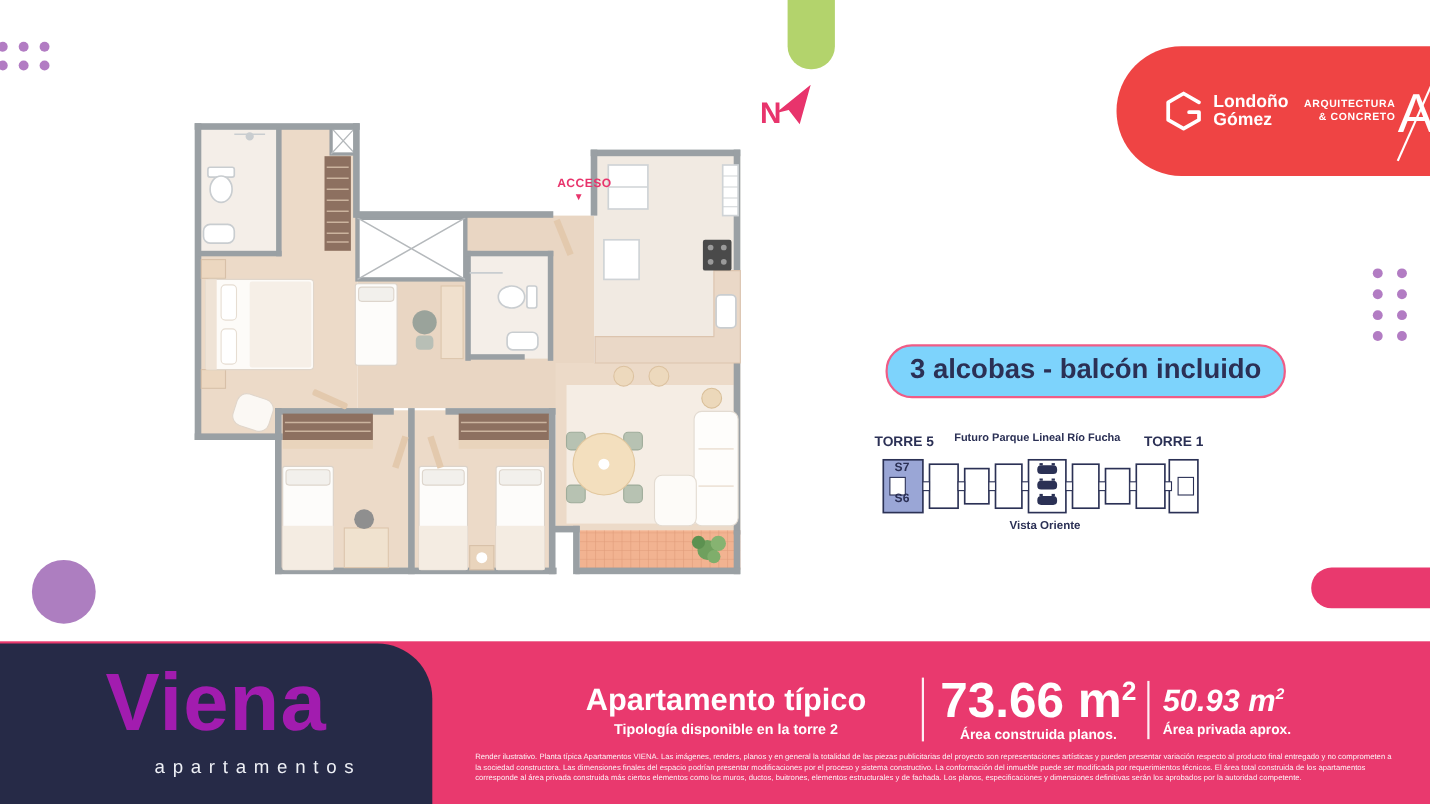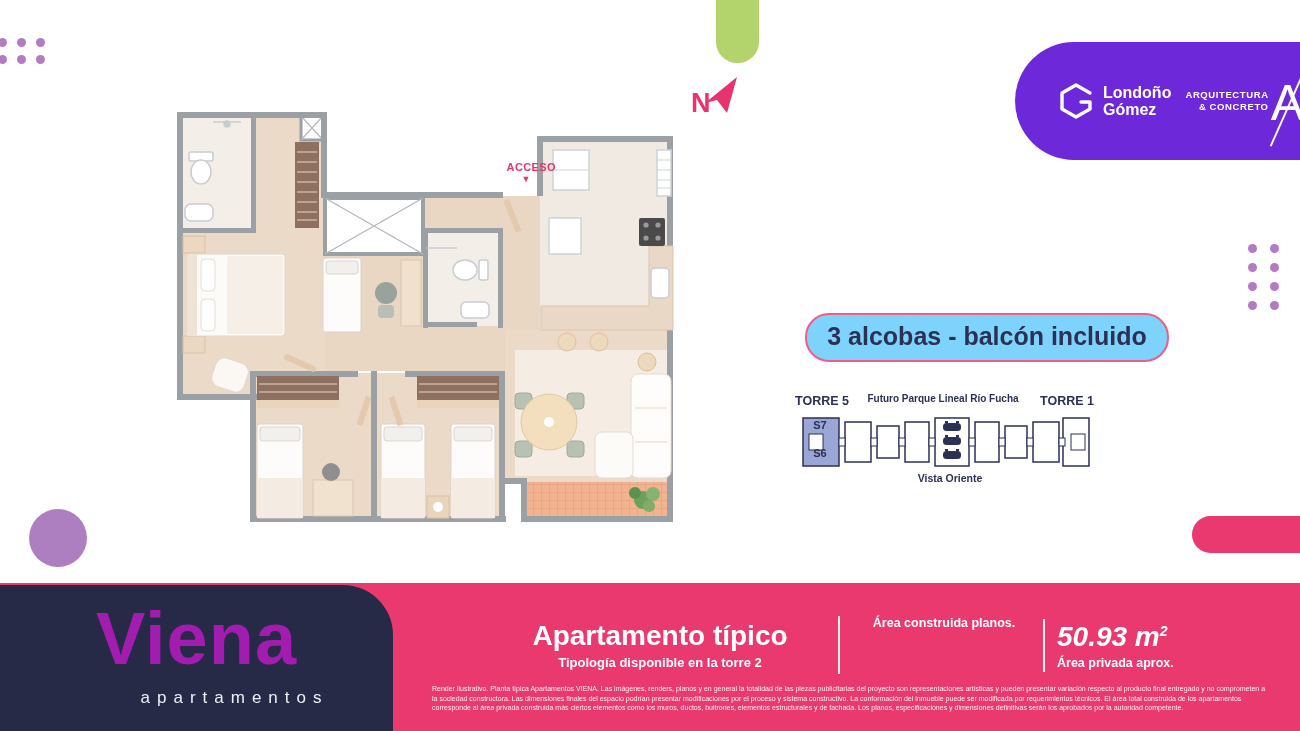--- a/index.html
+++ b/index.html
@@ -13,21 +13,21 @@
   #purple-circle{left:29px;top:509px;width:58px;height:58px;border-radius:50%;background:#ad7ec0;}
   .dot{width:9px;height:9px;border-radius:50%;background:#b27cc3;}
   #dots-left{left:-2px;top:38px;display:grid;grid-template-columns:repeat(3,9px);grid-column-gap:10px;grid-row-gap:8px;}
   #dots-right{left:1248px;top:244px;display:grid;grid-template-columns:repeat(2,9px);grid-column-gap:13px;grid-row-gap:10px;}
 
   
   #compass-n{left:691px;top:88px;font-size:27px;font-weight:800;color:#e8346c;}
   #compass-arrow{left:705px;top:77px;}
 
   
-  #logo-panel{left:1015px;top:42px;width:285px;height:118px;background:#6d28d9;
+  #logo-panel{left:1015px;top:42px;width:285px;height:118px;background:#ef4444;
               border-radius:59px 0 0 59px;display:flex;align-items:center;}
   #lg-logo{display:flex;align-items:center;margin-left:42px;}
   #lg-name{color:#fff;font-size:16px;font-weight:700;line-height:1.08;margin-left:8px;}
   #ac-logo{display:flex;align-items:center;margin-left:14px;position:relative;}
   #ac-text{color:#fff;font-size:9.5px;font-weight:700;letter-spacing:.6px;text-align:right;line-height:1.25;}
   #ac-a{color:#fff;font-size:50px;font-weight:400;line-height:1;margin-left:2px;position:relative;top:2px;}
   #ac-slash{position:absolute;right:14px;top:-16px;width:1.5px;height:90px;background:#fff;transform:rotate(24deg);}
 
   
   #acceso{left:496px;top:161px;width:60px;text-align:right;color:#e8346c;font-size:11px;font-weight:800;letter-spacing:.4px;}
@@ -341,20 +341,21 @@
 <div class="abs" id="viena-name">Viena</div>
 <div class="abs" id="viena-tagline">apartamentos</div>
 
 <div class="abs" id="apt-block">
   <div id="apt-title">Apartamento típico</div>
   <div id="apt-subtitle">Tipología disponible en la torre 2</div>
 </div>
 
 <div class="abs v-divider" id="divider-1"></div>
 <div class="abs" id="area-built">
+  <div class="num"><span>73.66 m</span><sup>2</sup></div>
   <div class="cap">Área construida planos.</div>
 </div>
 <div class="abs v-divider" id="divider-2"></div>
 <div class="abs" id="area-private">
   <div class="num"><span>50.93 m</span><sup>2</sup></div>
   <div class="cap">Área privada aprox.</div>
 </div>
 
 <div class="abs" id="disclaimer">Render ilustrativo. Planta típica Apartamentos VIENA. Las imágenes, renders, planos y en general la totalidad de las piezas publicitarias del proyecto son representaciones artísticas y pueden presentar variación respecto al producto final entregado y no comprometen a la sociedad constructora. Las dimensiones finales del espacio podrían presentar modificaciones por el proceso y sistema constructivo. La conformación del inmueble puede ser modificada por requerimientos técnicos. El área total construida de los apartamentos corresponde al área privada construida más ciertos elementos como los muros, ductos, buitrones, elementos estructurales y de fachada. Los planos, especificaciones y dimensiones definitivas serán los aprobados por la autoridad competente.</div>
 

